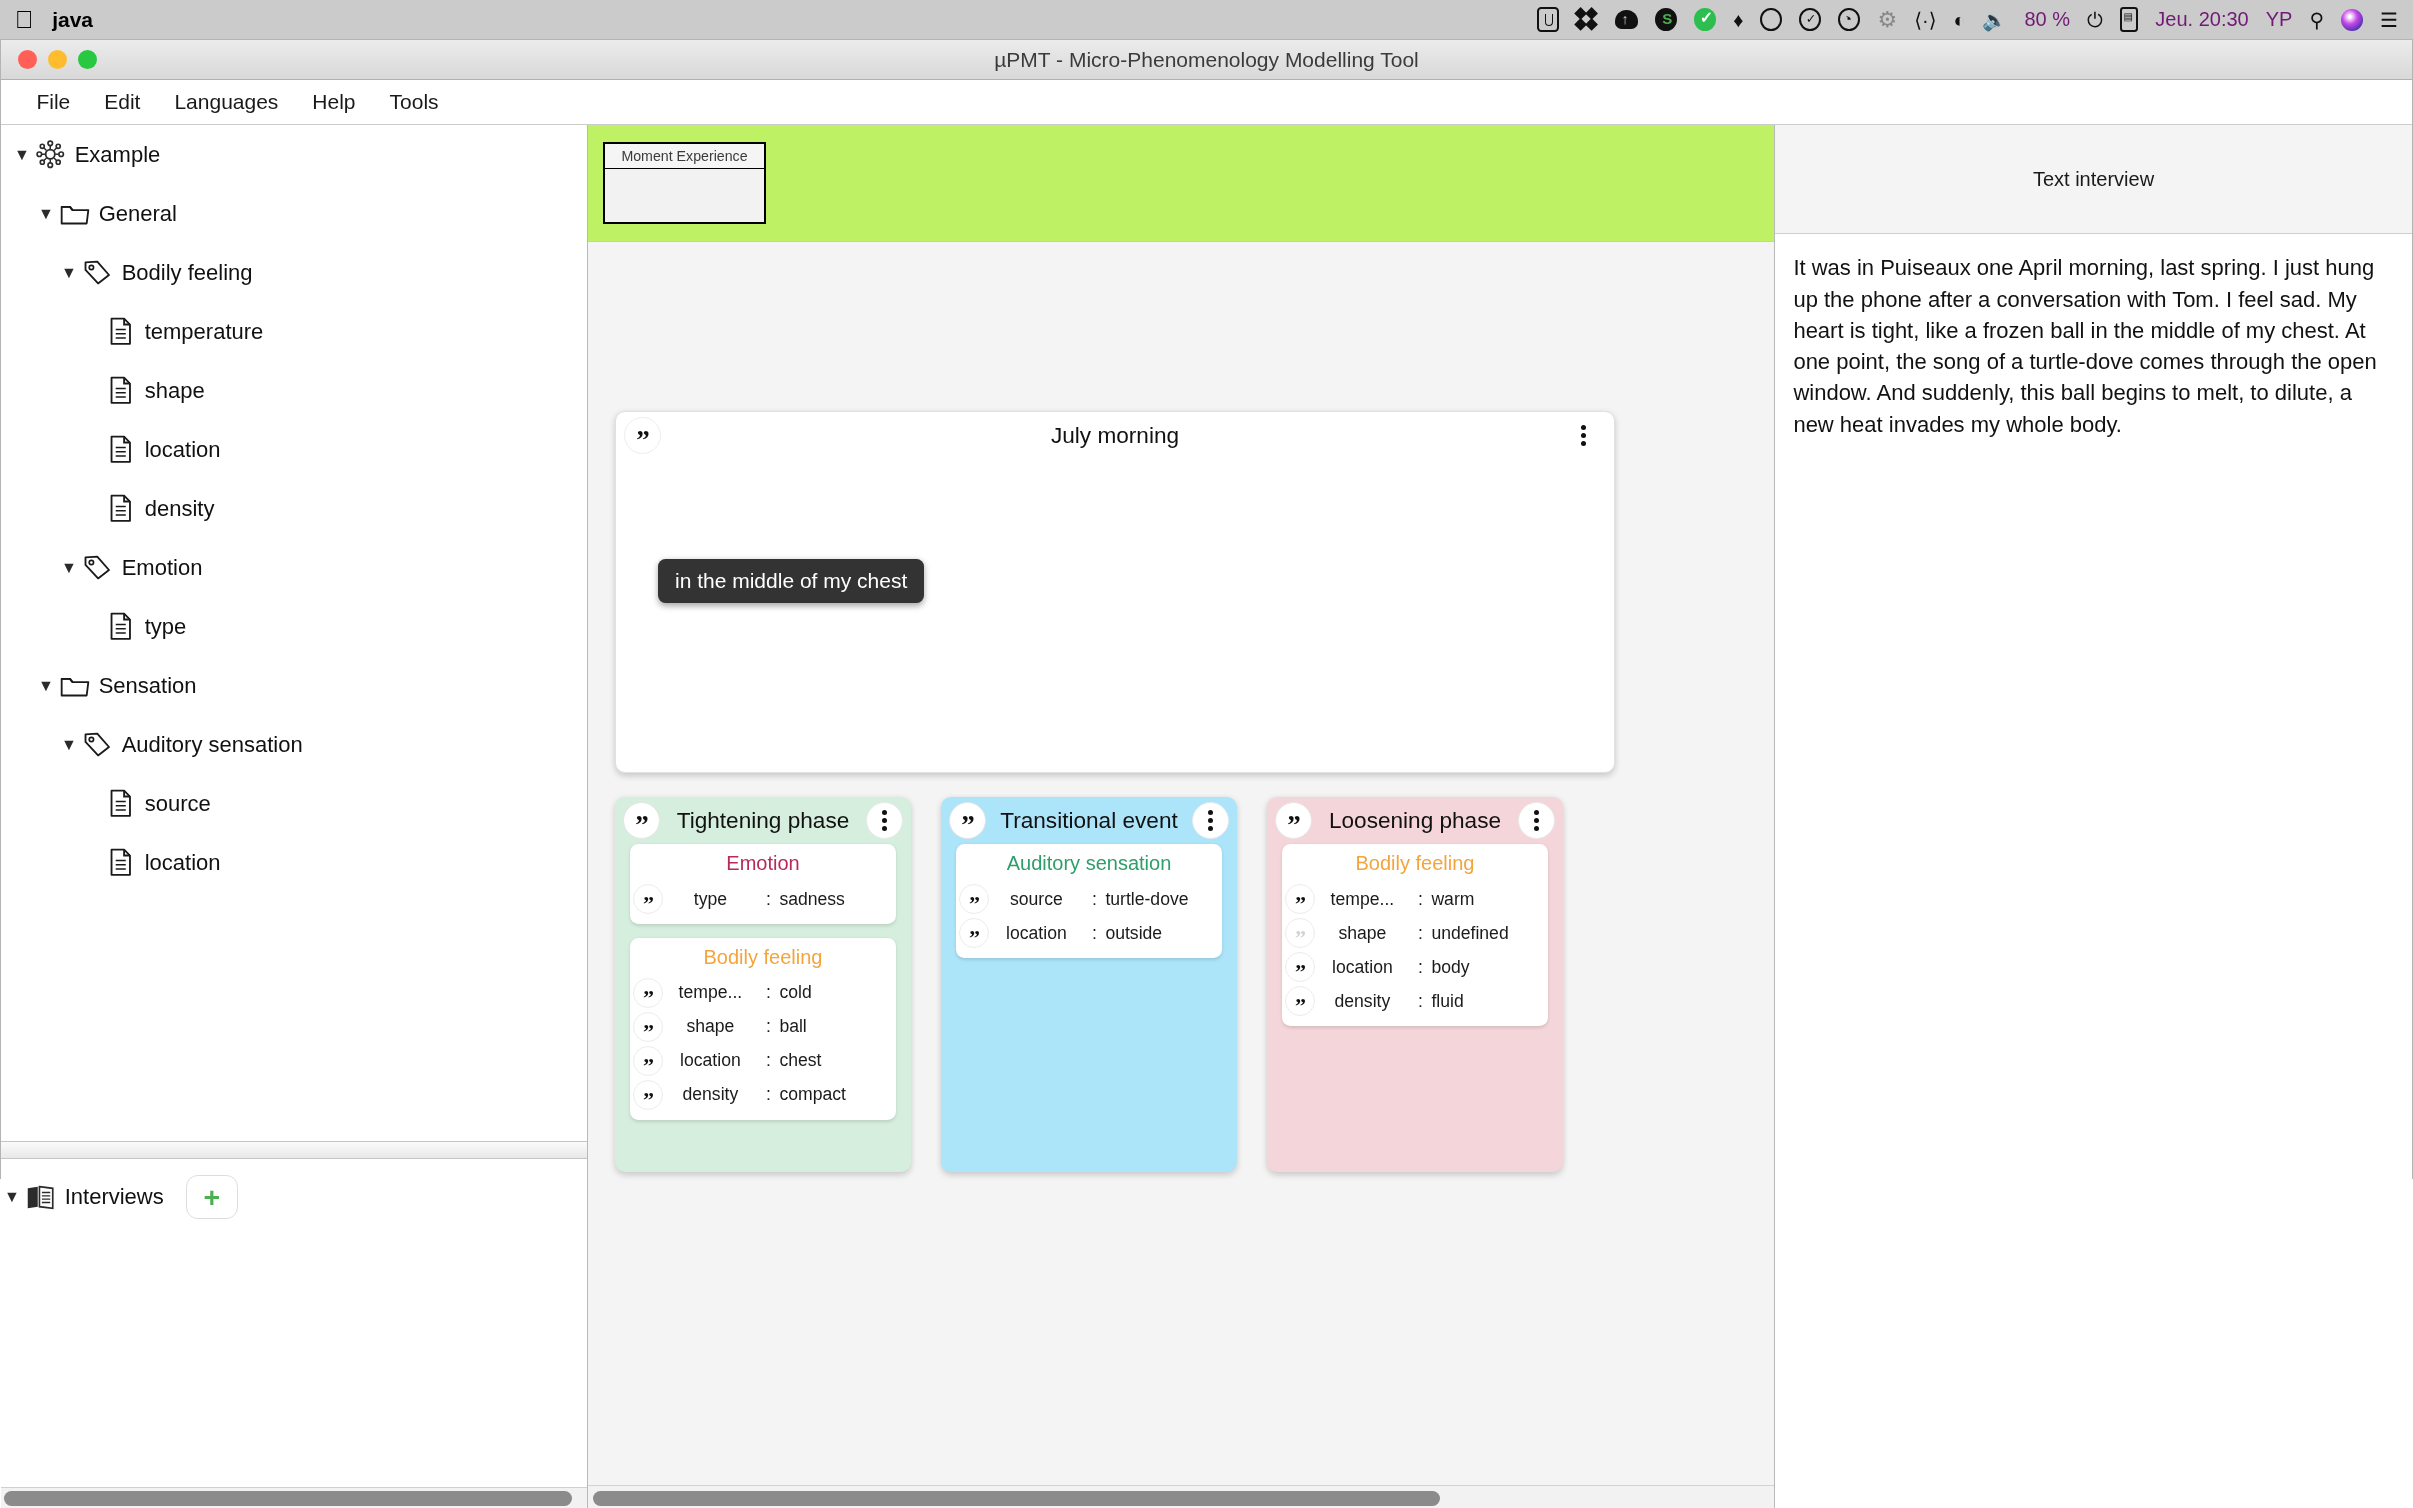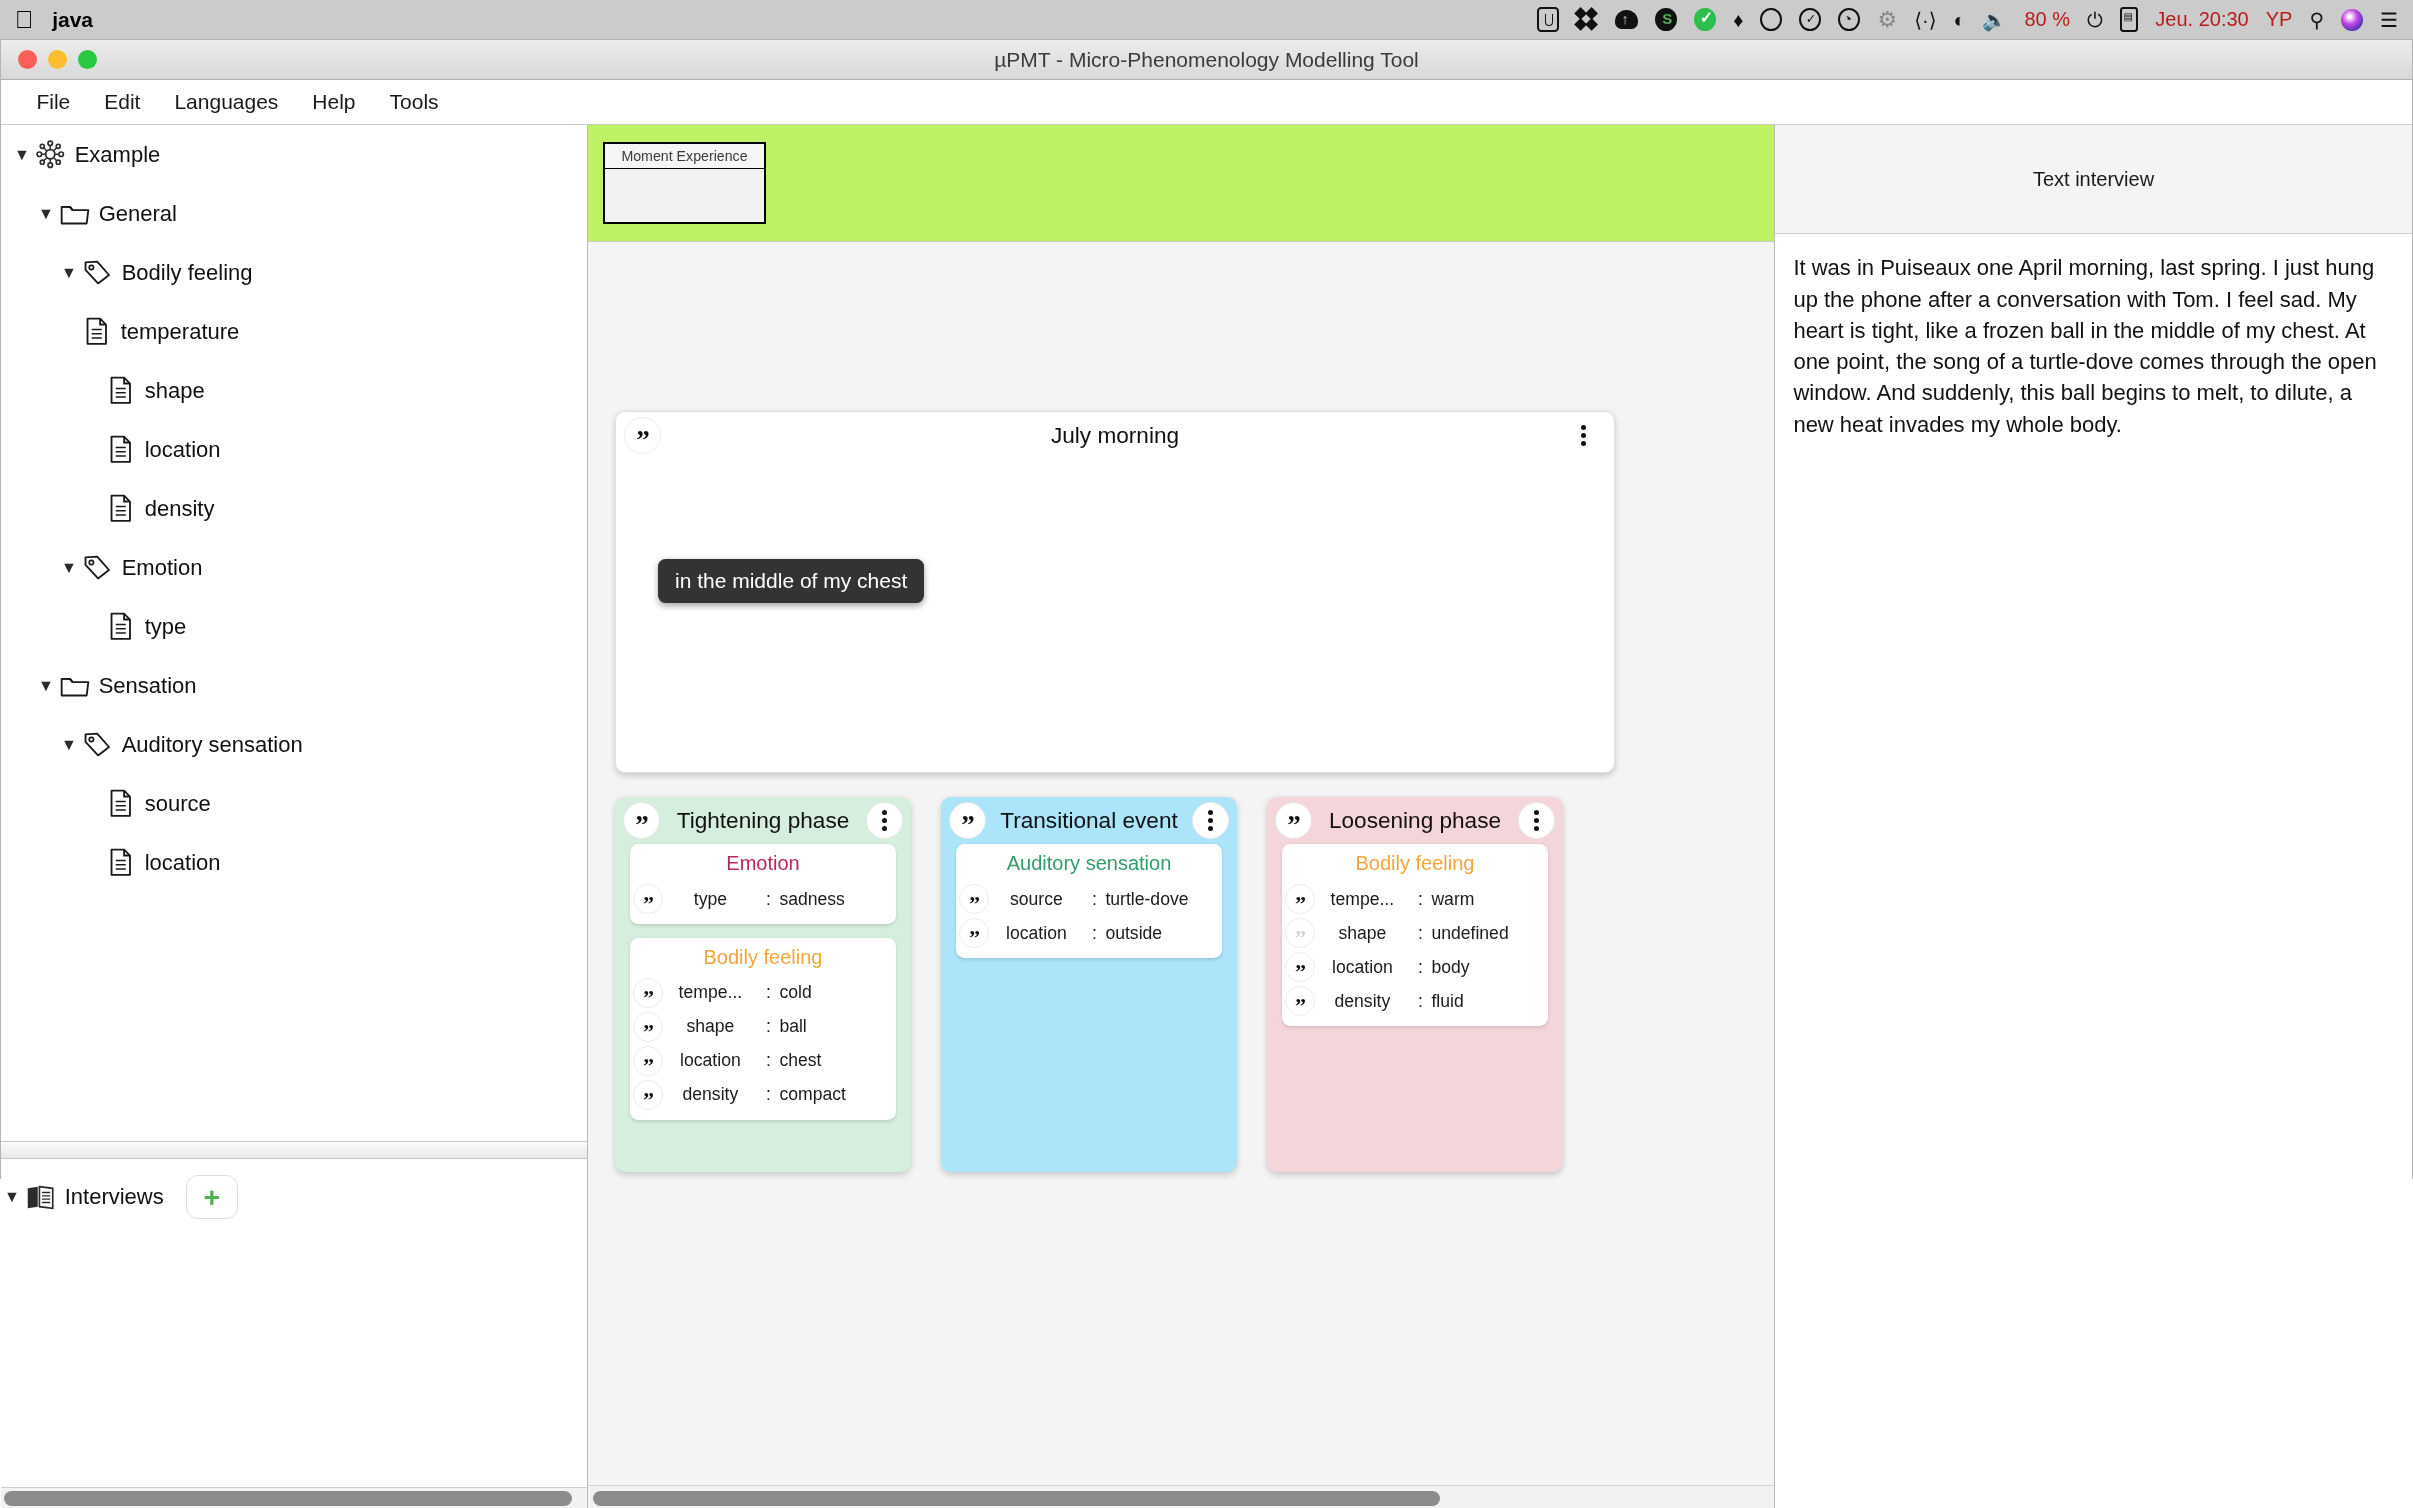--- a/index.html
+++ b/index.html
@@ -16,21 +16,21 @@
     width: 2413px; height: 39px;
     background: #cbcbcb;
     display: flex; align-items: center;
     padding: 0 15px;
   }
   #menubar .apple { font-size: 25px; line-height: 1; margin-right: 18.4px; color: #000; }
   #menubar .appname { font-size: 21px; font-weight: bold; color: #000; }
   #menubar .spacer { flex: 1; }
   #menubar .tray { display: flex; align-items: center; gap: 17px; }
   #menubar .tray .ic { font-size: 20px; color: #111; line-height: 1; display: inline-block; }
-  #menubar .tray .txt { font-size: 20px; color: #b91c1c; }
+  #menubar .tray .txt { font-size: 20px; color: #701a75; }
   .sq-ic { width: 22px; height: 25px; border: 2.5px solid #111; border-radius: 4.2px; position: relative; display:inline-block; }
   .sq-ic::after { content: ""; position:absolute; left: 5.9px; top: 5px; width: 6.7px; height: 11px;
      border: 1.7px solid #111; border-top: none; border-radius: 0 0 4.2px 4.2px; }
   .dia { width: 22px; height: 22px; display:inline-block; position: relative; }
   .dia i { position:absolute; width: 9.2px; height: 9.2px; background: #111; transform: rotate(45deg); }
   .dia i:nth-child(1){left:0;top:0.8px;} .dia i:nth-child(2){left:11px;top:0.8px;}
   .dia i:nth-child(3){left:0;top:11.7px;} .dia i:nth-child(4){left:11px;top:11.7px;}
   .cloud-ic { width: 23.5px; height: 18.4px; background: #111; border-radius: 11.7px 11.7px 6.7px 6.7px; position: relative; display:inline-block; }
   .cloud-ic::after { content:"↑"; position:absolute; color:#cbcbcb; font-size:14.2px; left:6.7px; top:0.8px; font-weight:bold;}
   .ell { width: 22px; height: 23.5px; border: 2.5px solid #111; border-radius: 50%; display:inline-block; position:relative; background: transparent; }
@@ -272,21 +272,21 @@
           <div class="tnode" style="padding-left: 57px;">
             <span class="arrow">▼</span>
             <span class="ticon">
               <svg class="ic" width="28.5" height="27" viewBox="0 0 34 32">
       <path d="M3 4 L17 3 L31 19 L18 29 L3 13 Z" fill="#fff" stroke="#1a1a1a" stroke-width="2.2" stroke-linejoin="round"></path>
       <circle cx="10" cy="10" r="2.6" fill="none" stroke="#1a1a1a" stroke-width="2"></circle>
               </svg>
             </span>
             <span class="tlabel">Bodily feeling</span>
           </div>
-          <div class="tnode" style="padding-left: 56px;">
+          <div class="tnode" style="padding-left: 80px;">
             <span class="arrow blank">▼</span>
             <span class="ticon">
               <svg class="ic" width="23.5" height="28.5" viewBox="0 0 28 34">
     <path d="M3 2 L18 2 L25 9 L25 32 L3 32 Z" fill="#fff" stroke="#1a1a1a" stroke-width="2.2" stroke-linejoin="round"></path>
     <path d="M18 2 L18 9 L25 9" fill="none" stroke="#1a1a1a" stroke-width="2.2"></path>
     <path d="M8 15 h12 M8 20 h12 M8 25 h12" stroke="#1a1a1a" stroke-width="1.8"></path>
               </svg>
             </span>
             <span class="tlabel">temperature</span>
           </div>

